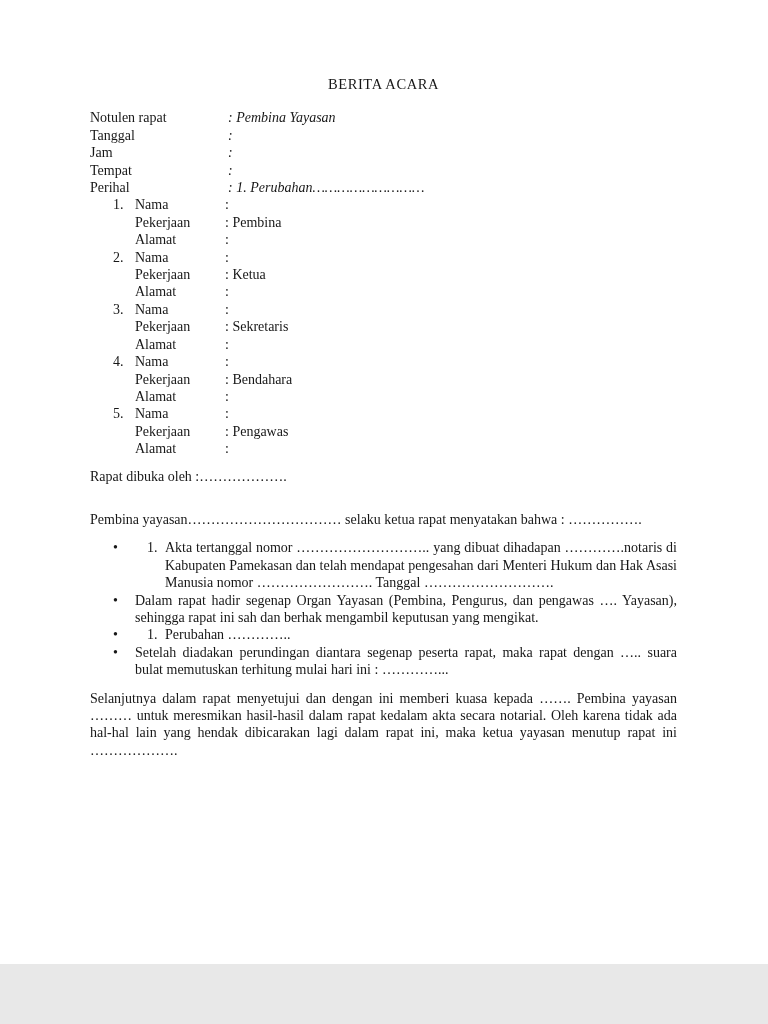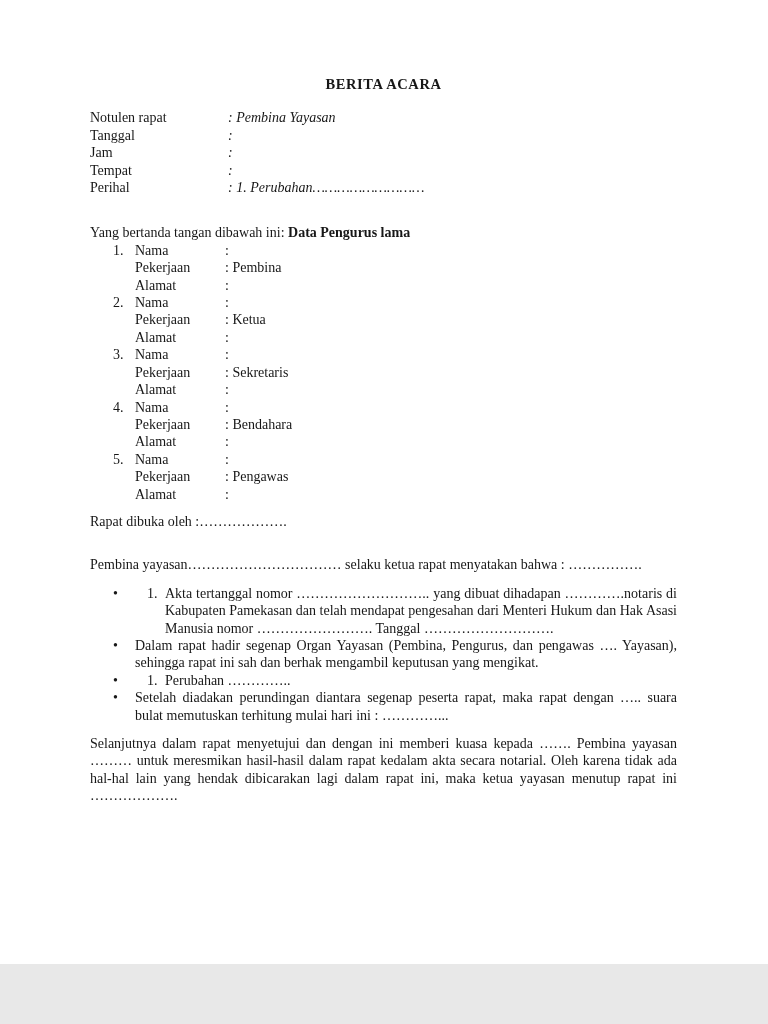--- a/index.html
+++ b/index.html
@@ -16,21 +16,21 @@
     width: 768px; height: 964px;
     background: #ffffff;
   }
   .content {
     padding: 76px 91px 0 90px;
     font-size: 14px;
     line-height: 17.4px;
   }
   .title {
     text-align: center;
-    font-weight: bold;
+    font-weight: normal;
     font-size: 14.5px;
     letter-spacing: 0.6px;
     margin-bottom: 4px;
   }
   .fields { margin-top: 16px; }
   .frow { display: flex; justify-content: space-between; }
   .flabel { flex: 0 0 138px; width: 138px; }
   .fvalue { flex: 1; font-style: italic; }
 
   .intro { margin-top: 28px; }
@@ -80,23 +80,20 @@
         <div class="frow">
           <span class="flabel">Tempat</span>
           <span class="fvalue">:</span>
         </div>
         <div class="frow">
           <span class="flabel">Perihal</span>
           <span class="fvalue">: 1. Perubahan………………………</span>
         </div>
       </div>
 
-      <div class="intro">
-        <span>Yang bertanda tangan dibawah ini: </span><b>Data Pengurus lama</b>
-      </div>
 
       <div class="plist">
 
         <div class="entry">
           <div class="prow">
             <span class="pnum">1.</span>
             <span class="plbl">Nama</span>
             <span class="pval">:</span>
           </div>
           <div class="prow">

